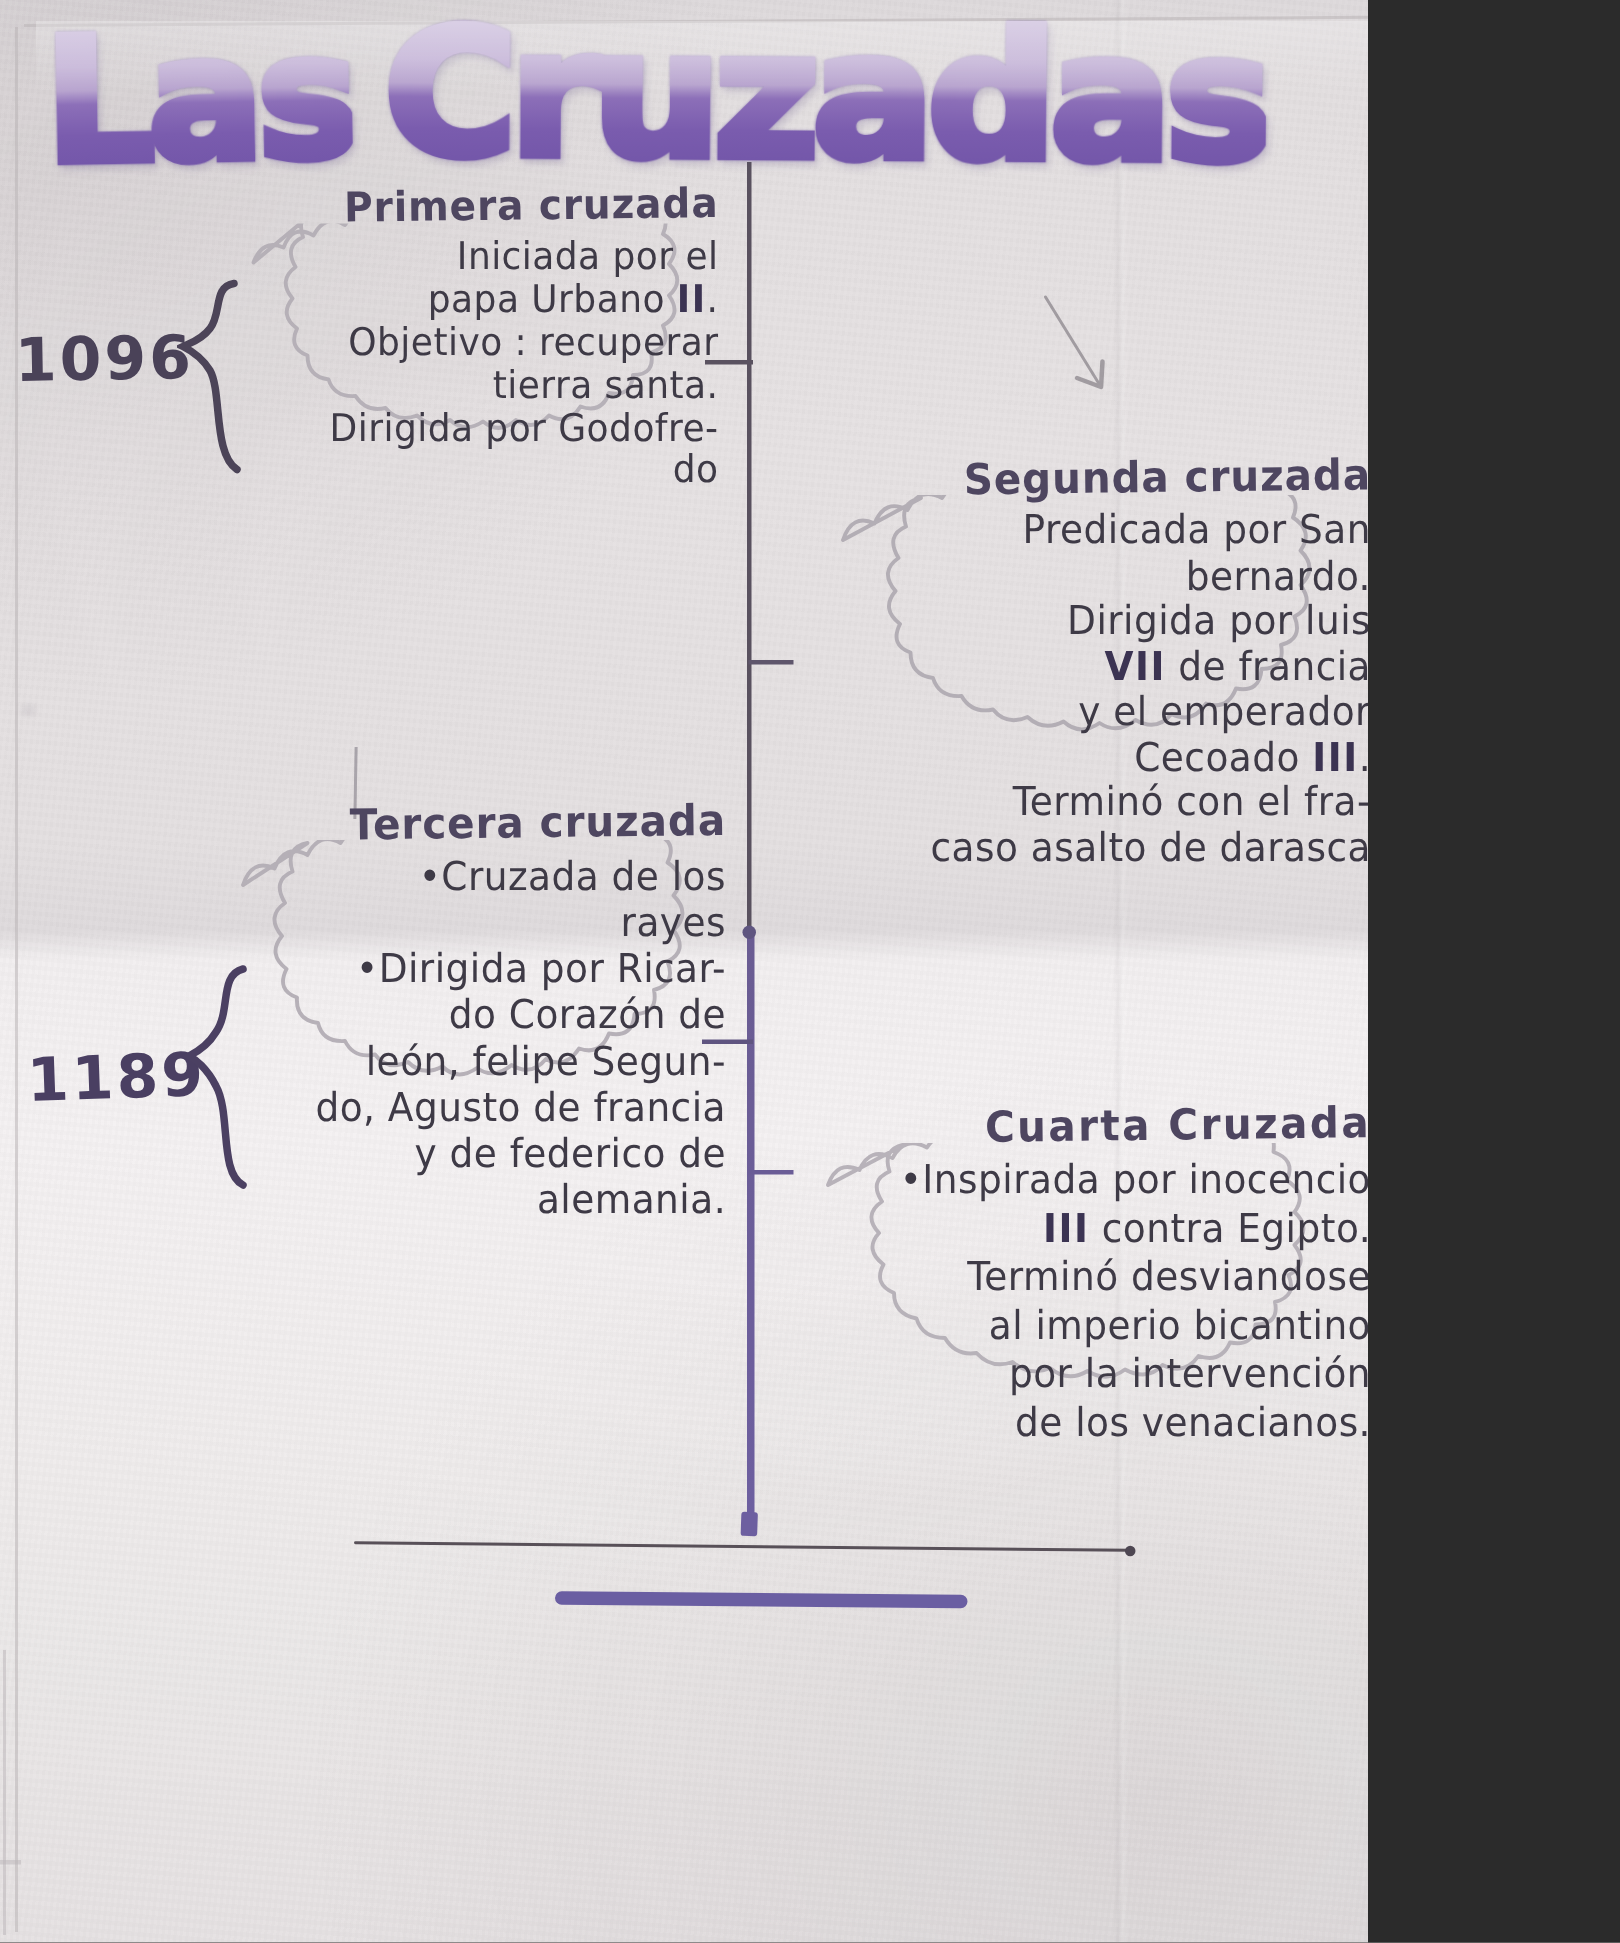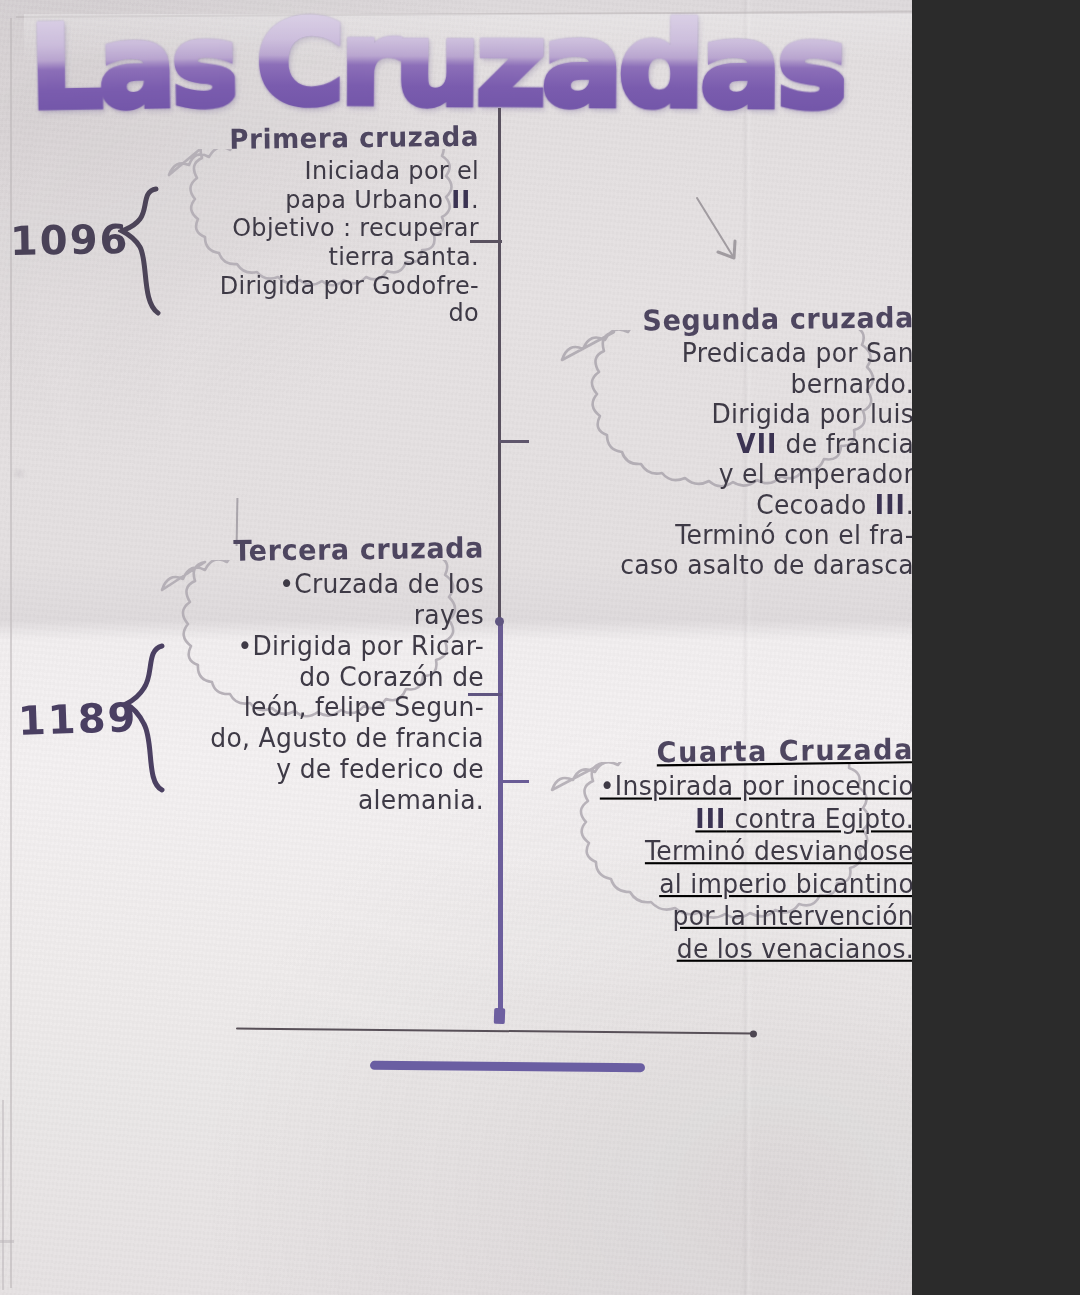--- a/index.html
+++ b/index.html
@@ -200,21 +200,21 @@
   #note-1 p{ font-size:24px; line-height:1.12;}
 
   #note-2{ left:548px; top:330px;  width:382px; height:268px; }
   #note-2 h3{ font-size:27px; }
   #note-2 p{ font-size:25px; line-height:1.14;}
 
   #note-3{ left:148px; top:560px;  width:352px; height:262px; }
   #note-3 h3{ font-size:27px; }
   #note-3 p{ font-size:25px; line-height:1.16;}
 
-  #note-4{ left:538px; top:762px;  width:392px; height:238px;text-decoration:underline; }
+  #note-4{ left:538px; top:762px;  width:392px; height:238px; }
   #note-4 h3{ font-size:27px; letter-spacing:1.6px;}
   #note-4 p{ font-size:25px; line-height:1.22;}
 
   
   .note.hang h3{ margin-top:-30px; }
 
   
   .yeargroup{ position:absolute; }
   .yeargroup .year{
     position:absolute;

